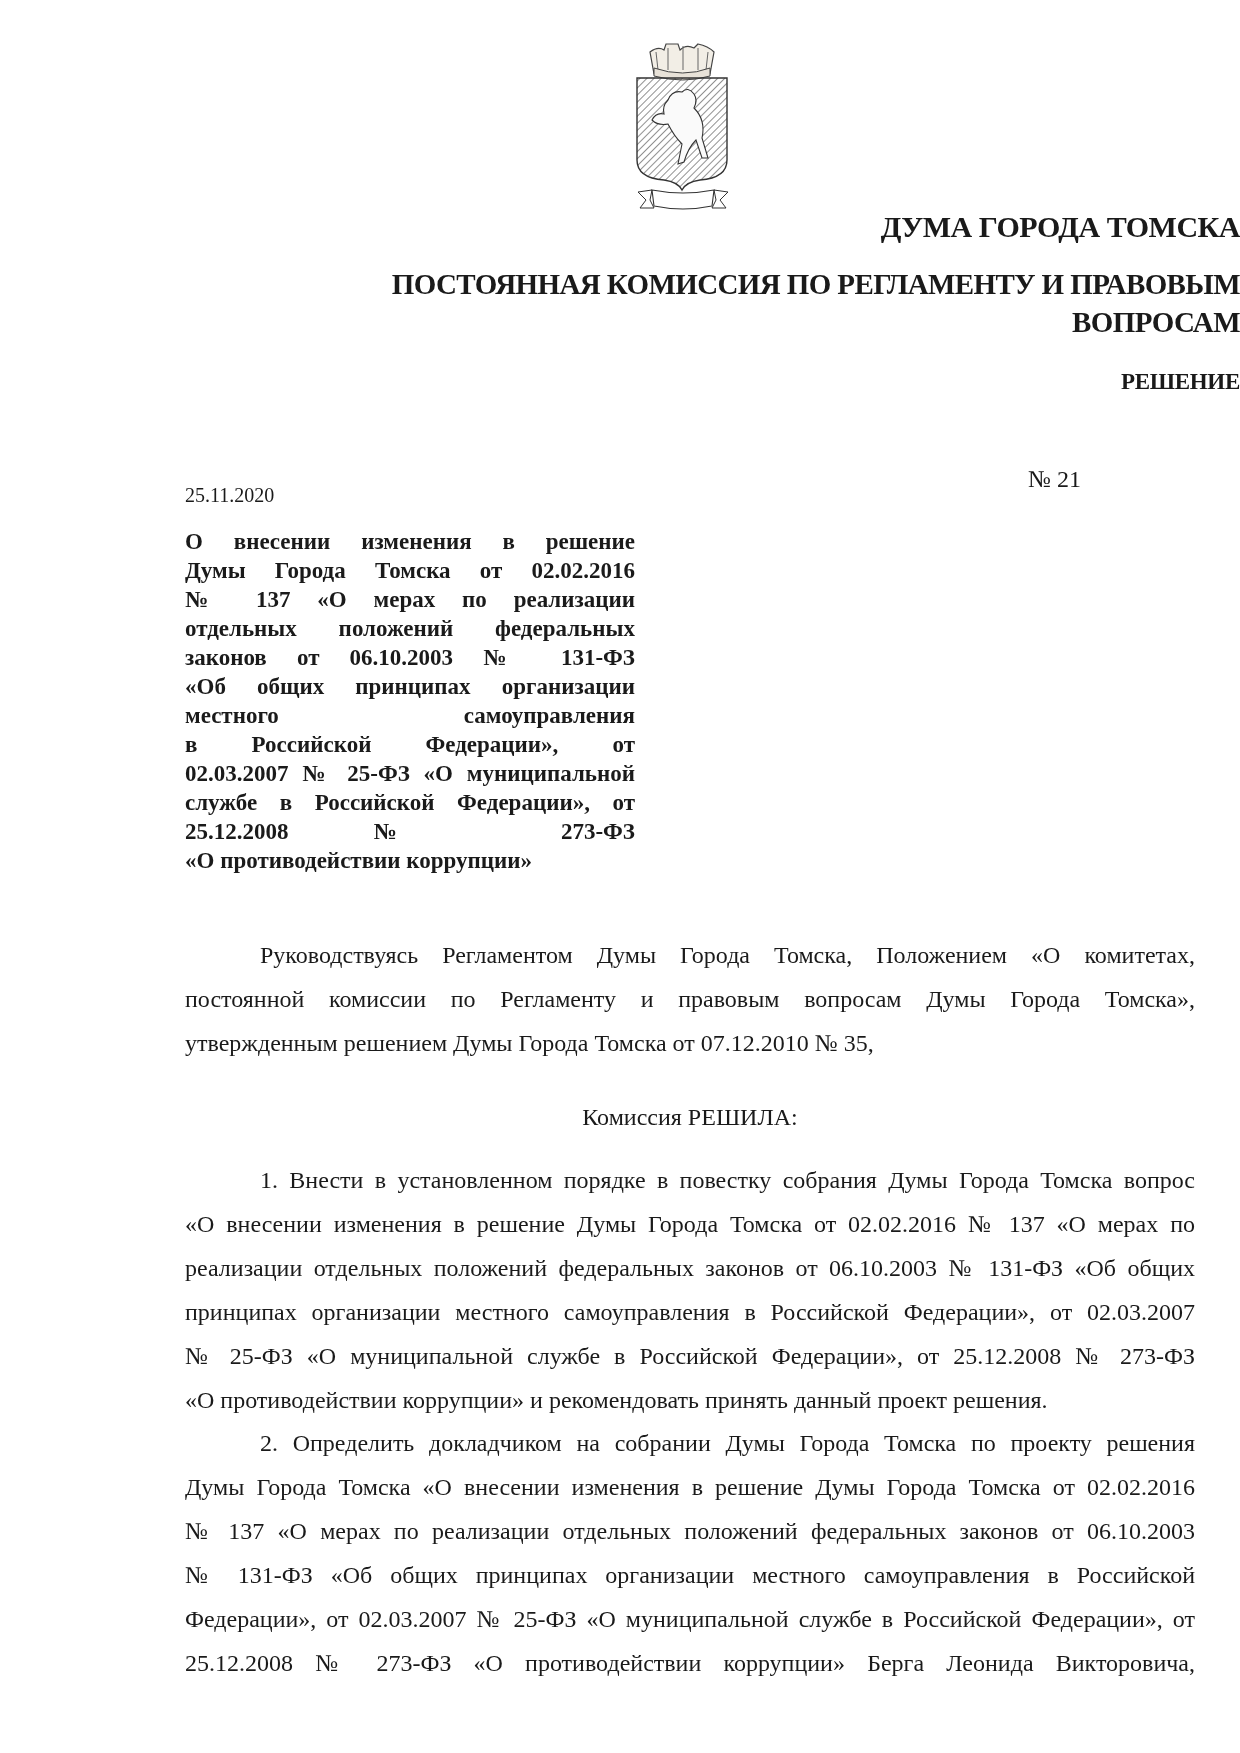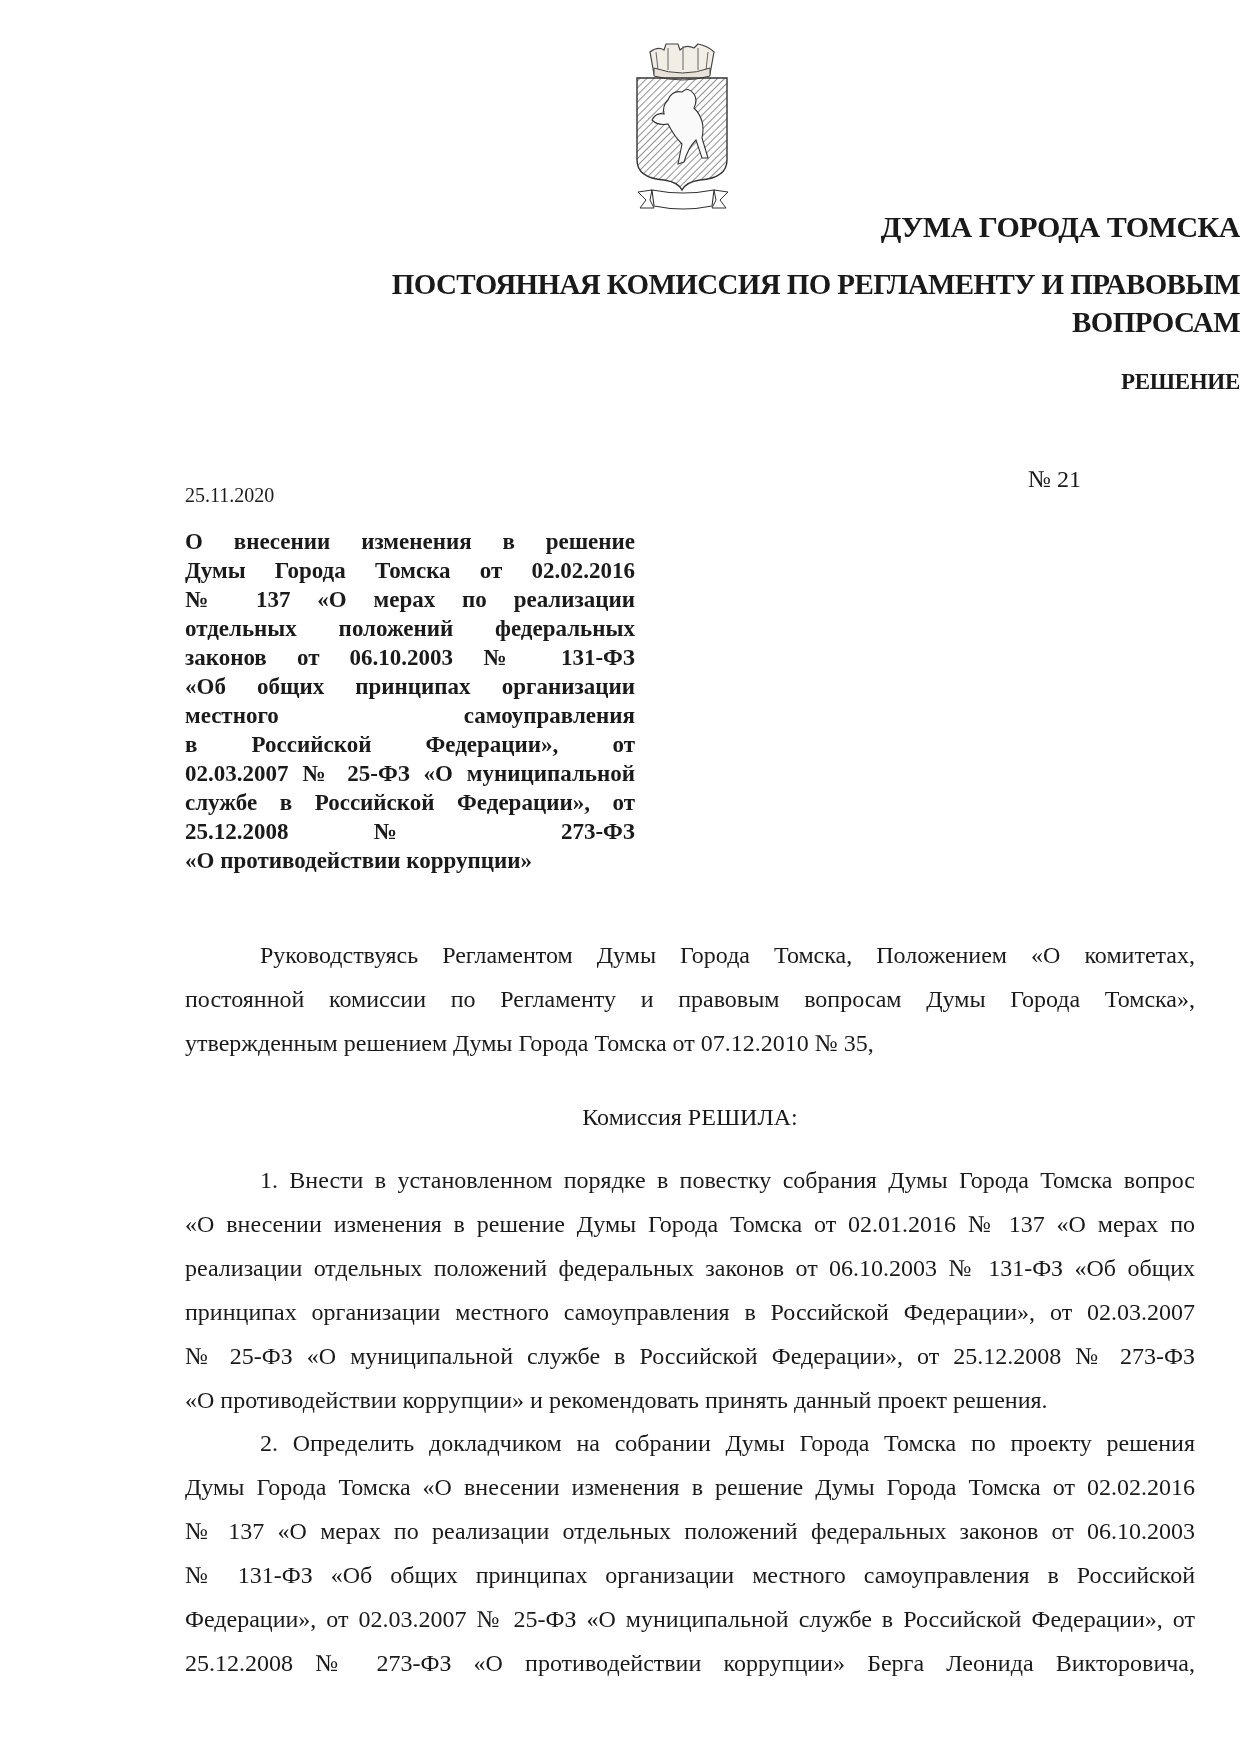--- a/index.html
+++ b/index.html
@@ -81,21 +81,21 @@
 <div id="preamble" class="para">
   <span class="ln first"><span style="white-space: nowrap; word-spacing: 0px;">Руководствуясь Регламентом Думы Города Томска, Положением «О комитетах,</span></span>
   <span class="ln"><span style="white-space: nowrap; word-spacing: 0px; margin-top: 36px;">постоянной комиссии по Регламенту и правовым вопросам Думы Города Томска»,</span></span>
   <span class="ln last">утвержденным решением Думы Города Томска от 07.12.2010 № 35,</span>
 </div>
 
 <div id="resolved-heading">Комиссия РЕШИЛА:</div>
 
 <div id="item-1" class="para">
   <span class="ln first"><span style="white-space: nowrap; word-spacing: 0px; margin-top: 40px;">1. Внести в установленном порядке в повестку собрания Думы Города Томска вопрос</span></span>
-  <span class="ln"><span style="white-space: nowrap; word-spacing: 0px;">«О внесении изменения в решение Думы Города Томска от 02.01.2016 № 137 «О мерах по</span></span>
+  <span class="ln"><span style="white-space: nowrap; word-spacing: 0px;">«О внесении изменения в решение Думы Города Томска от 02.02.2016 № 137 «О мерах по</span></span>
   <span class="ln"><span style="white-space: nowrap; word-spacing: 0px;">реализации отдельных положений федеральных законов от 06.10.2003 № 131-ФЗ «Об общих</span></span>
   <span class="ln"><span style="white-space: nowrap; word-spacing: 0px;">принципах организации местного самоуправления в Российской Федерации», от 02.03.2007</span></span>
   <span class="ln"><span style="white-space: nowrap; word-spacing: 0px;">№ 25-ФЗ «О муниципальной службе в Российской Федерации», от 25.12.2008 № 273-ФЗ</span></span>
   <span class="ln last">«О противодействии коррупции» и рекомендовать принять данный проект решения.</span>
 </div>
 
 <div id="item-2" class="para">
   <span class="ln first"><span style="white-space: nowrap; word-spacing: 0px;">2. Определить докладчиком на собрании Думы Города Томска по проекту решения</span></span>
   <span class="ln"><span style="white-space: nowrap; word-spacing: 0px;">Думы Города Томска «О внесении изменения в решение Думы Города Томска от 02.02.2016</span></span>
   <span class="ln"><span style="white-space: nowrap; word-spacing: 0px;">№ 137 «О мерах по реализации отдельных положений федеральных законов от 06.10.2003</span></span>

